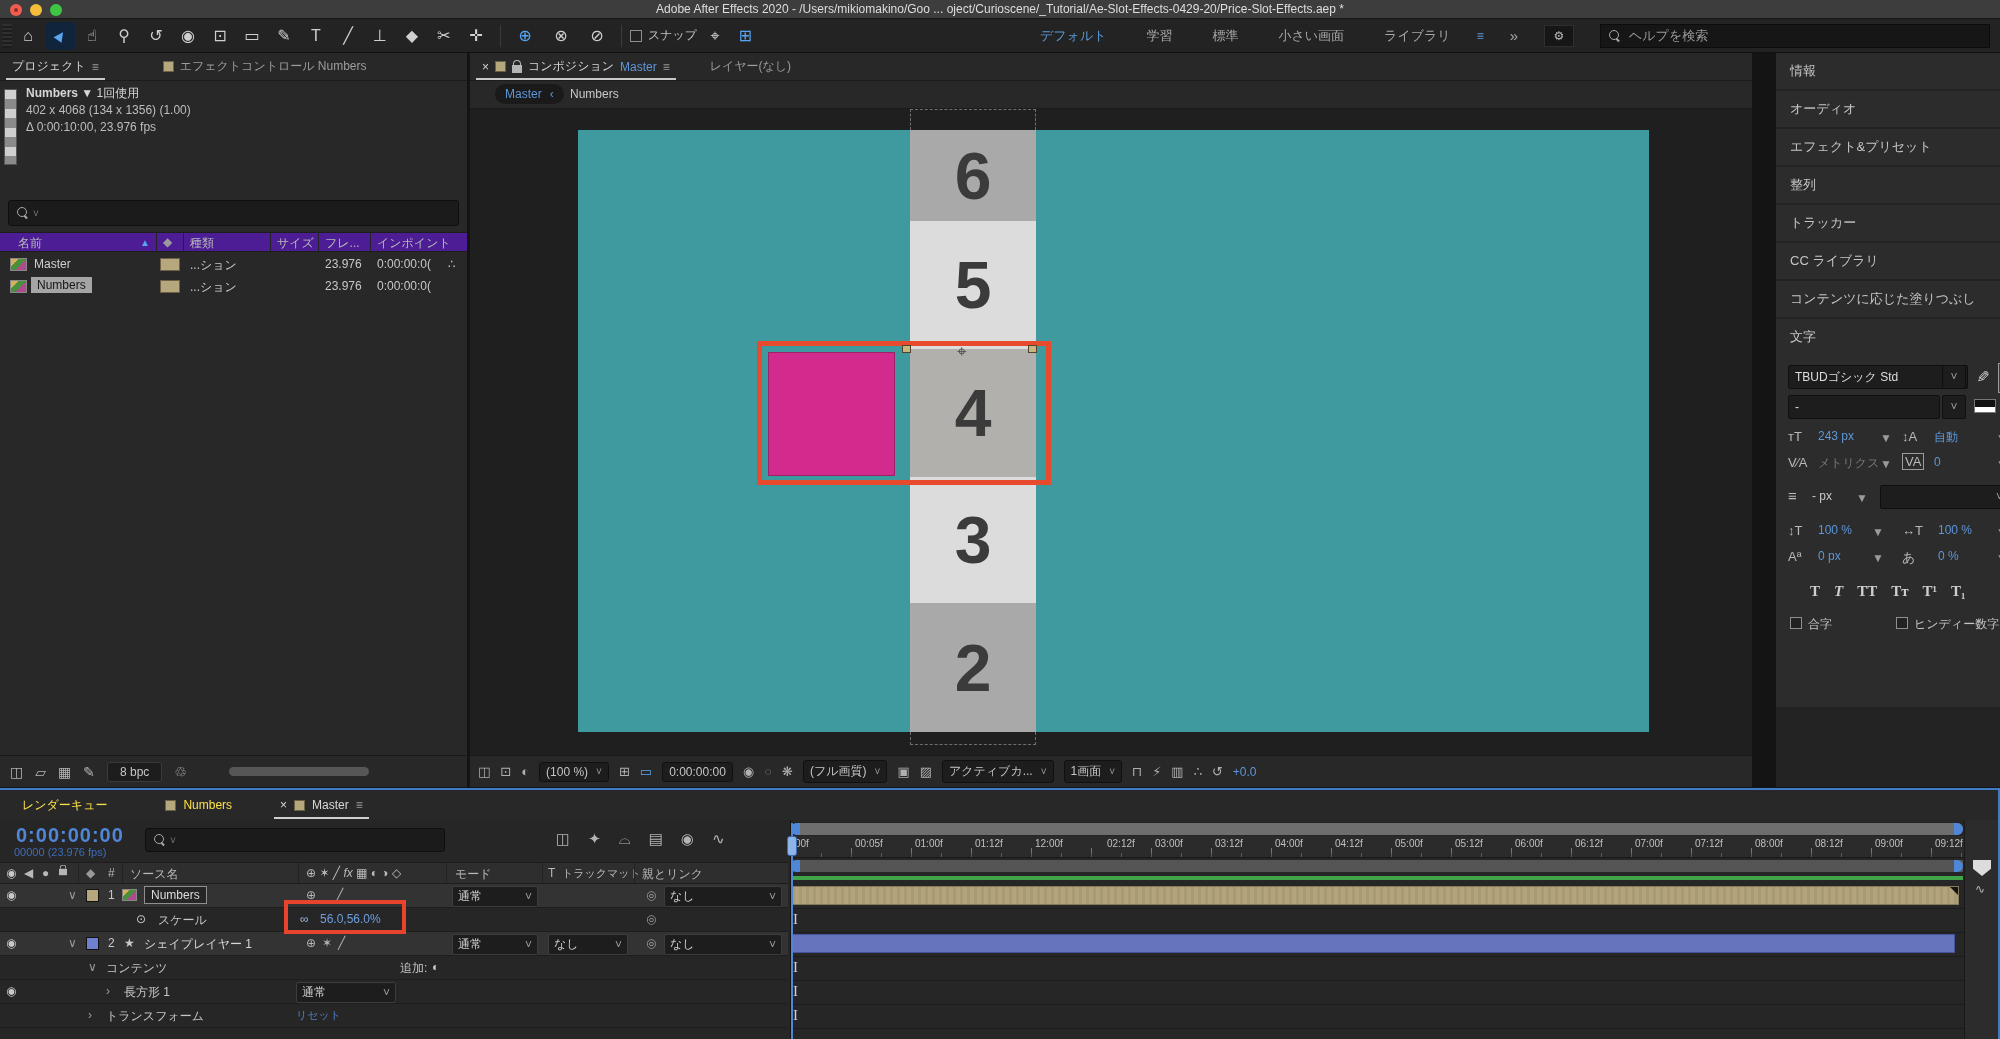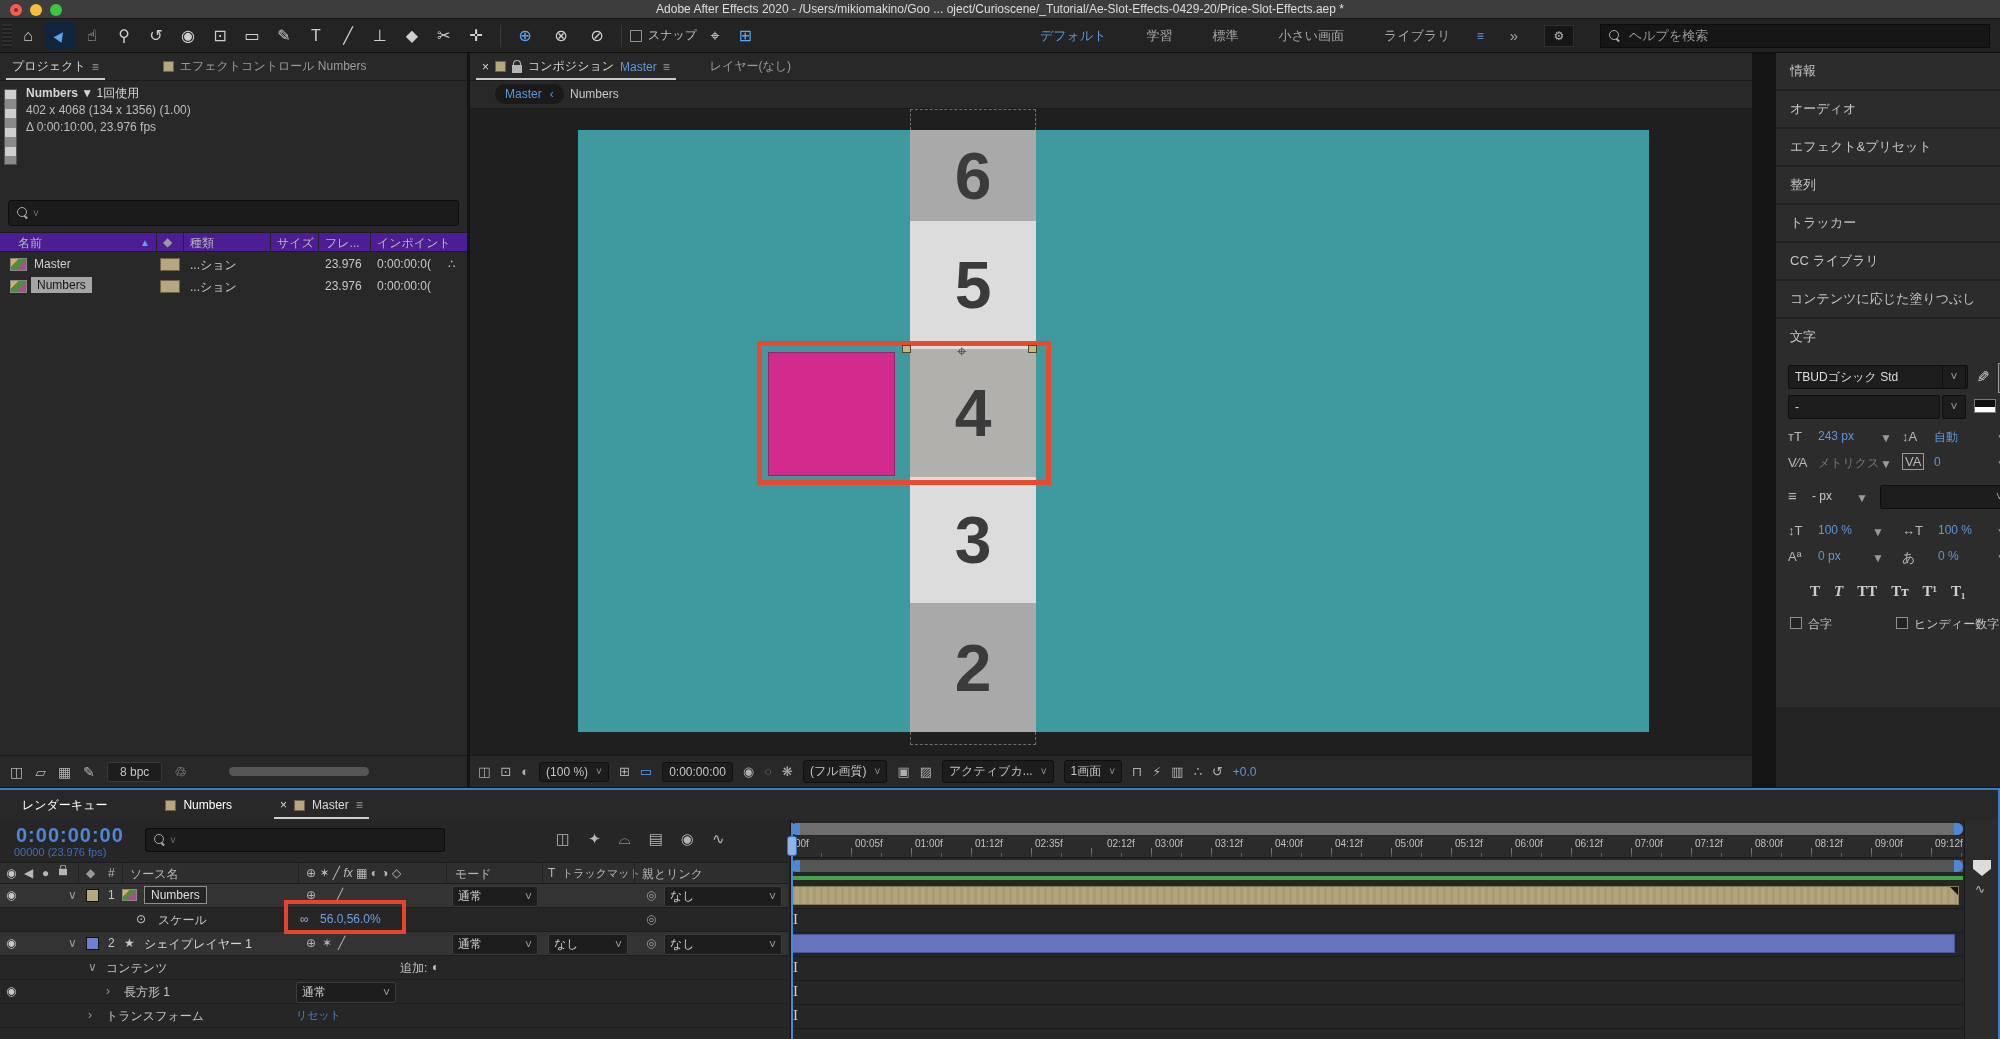--- a/index.html
+++ b/index.html
@@ -109,21 +109,21 @@
   .fillstroke { position:relative; width:46px; height:42px; }
   .fs-stroke { position:absolute; right:0; bottom:0; width:26px; height:26px; background:#fff; border:1px solid #888; }
   .fs-stroke::after { content:""; position:absolute; left:-1px; top:-1px; width:36px; height:1.5px; background:#c22; transform:rotate(45deg); transform-origin:0 0; }
   .fs-fill { position:absolute; left:0; top:0; width:30px; height:30px; background:#3e3e3e; border:1px solid #999; }
   .bw-chip { position:absolute; left:0; bottom:0; width:22px; height:14px; background:#111; border:1px solid #777; }
   .bw-chip::after { content:""; position:absolute; left:0; bottom:0; width:100%; height:5px; background:#fff; }
 
   
   .timeline { background:#262626; border-top:2px solid #3e7cc7; border-right:2px solid #3e7cc7; }
   .ttabs { height:30px; display:flex; align-items:center; background:#282828; }
-  .ttab { height:100%; display:flex; align-items:center; gap:7px; padding:0 14px; color:#ffffff; position:relative; white-space:nowrap; }
+  .ttab { height:100%; display:flex; align-items:center; gap:7px; padding:0 14px; color:#fde047; position:relative; white-space:nowrap; }
   .ttab.active { color:#d8d8d8; }
   .ttab.active::after { content:""; position:absolute; left:8px; right:8px; bottom:1px; height:2px; background:#cfcfcf; }
   .bigtime { font-size:20px; font-weight:bold; color:#4f86d8; letter-spacing:1px; }
   .frameinfo { font-size:11px; color:#3f6db8; }
   .tl-icons { display:flex; gap:18px; color:#b5b5b5; font-size:15px; }
   .thead { position:absolute; background:#2e2e2e; border-top:1px solid #1c1c1c; border-bottom:1px solid #1c1c1c; color:#b9b9b9; }
   .thead .col { position:absolute; top:3px; white-space:nowrap; }
   .trow { position:absolute; height:24px; border-bottom:1px solid #1e1e1e; }
   .trow.layer { background:#333333; }
   .trow.prop  { background:#262626; }
@@ -657,21 +657,21 @@
       <div class="abs navbar-tr" style="left:0;top:3px;width:1172px;height:12px;">
         <div class="navbar-in"></div>
           <span class="bluecap l"></span>
           <span class="bluecap r"></span>
       </div>
       <div class="abs ruler" style="left:0;top:16px;width:1174px;height:22px;">
         <span class="lab" style="position: absolute; left: 4px;">00f</span>
           <span class="lab" style="position: absolute; left: 64px;">00:05f</span>
           <span class="lab" style="position: absolute; left: 124px;">01:00f</span>
           <span class="lab" style="position: absolute; left: 184px;">01:12f</span>
-          <span class="lab" style="position: absolute; left: 244px;">02:35f</span>
+          <span class="lab" style="position: absolute; left: 244px;">12:00f</span>
           <span class="lab" style="position: absolute; left: 304px; padding-left: 12px;">02:12f</span>
           <span class="lab" style="position: absolute; left: 364px;">03:00f</span>
           <span class="lab" style="position: absolute; left: 424px;">03:12f</span>
           <span class="lab" style="position: absolute; left: 484px;">04:00f</span>
           <span class="lab" style="position: absolute; left: 544px;">04:12f</span>
           <span class="lab" style="position: absolute; left: 604px;">05:00f</span>
           <span class="lab" style="position: absolute; left: 664px;">05:12f</span>
           <span class="lab" style="position: absolute; left: 724px;">06:00f</span>
           <span class="lab" style="position: absolute; left: 784px;">06:12f</span>
           <span class="lab" style="position: absolute; left: 844px;">07:00f</span>

